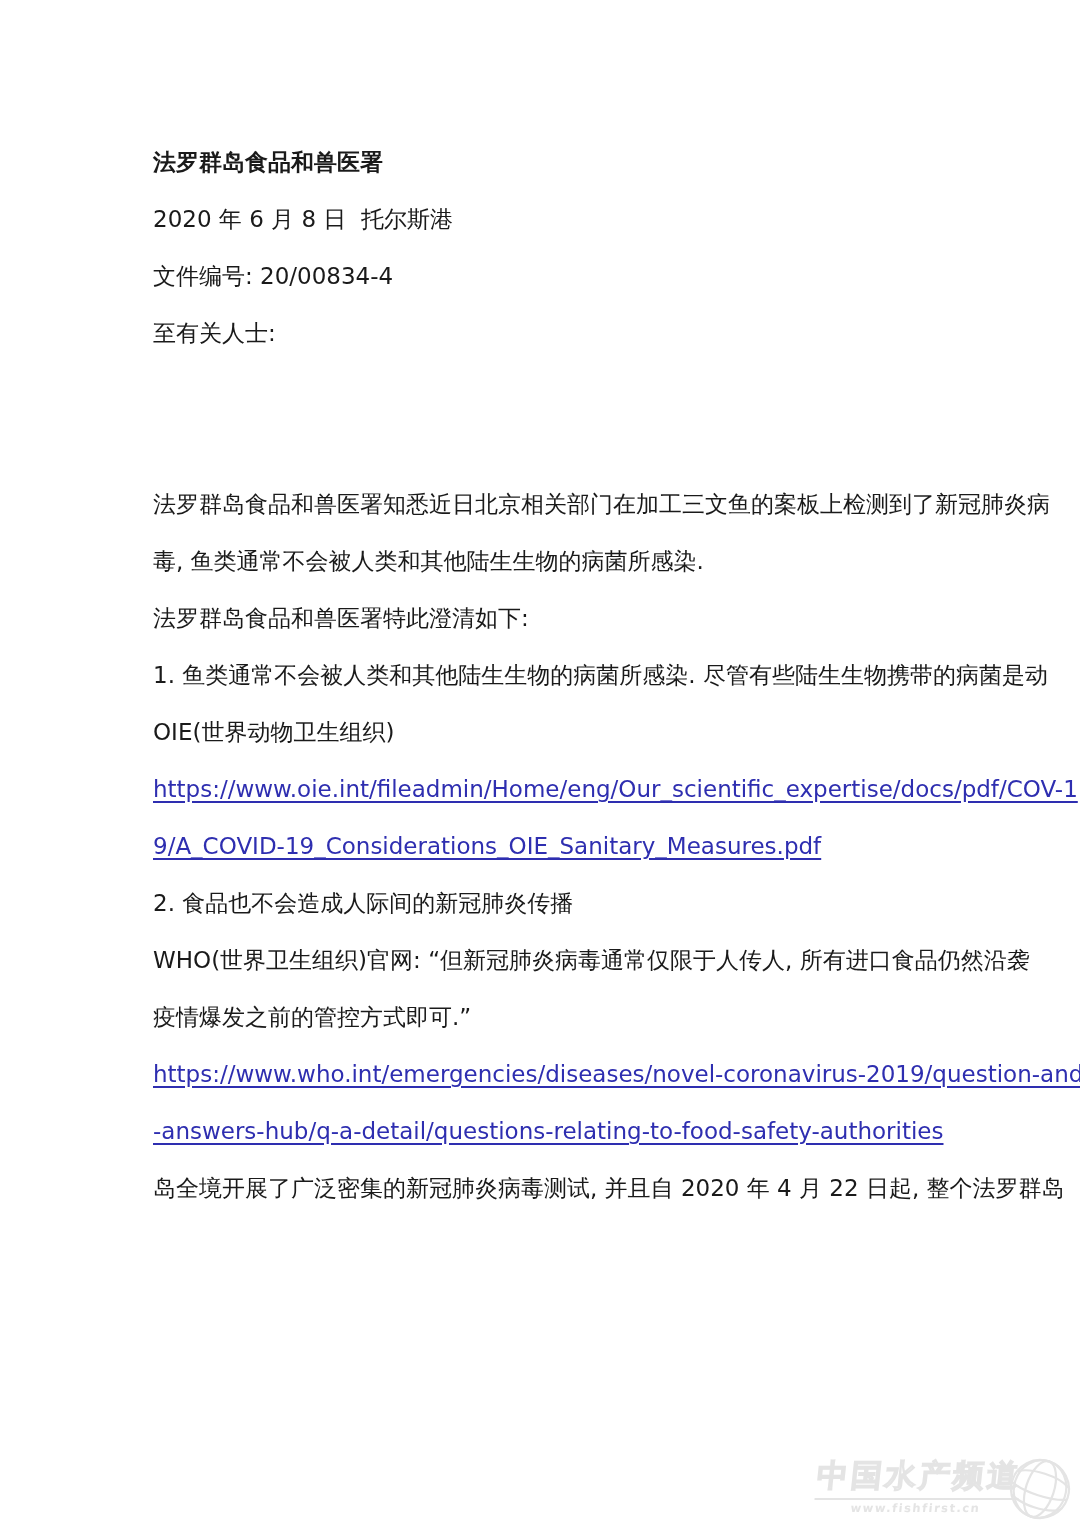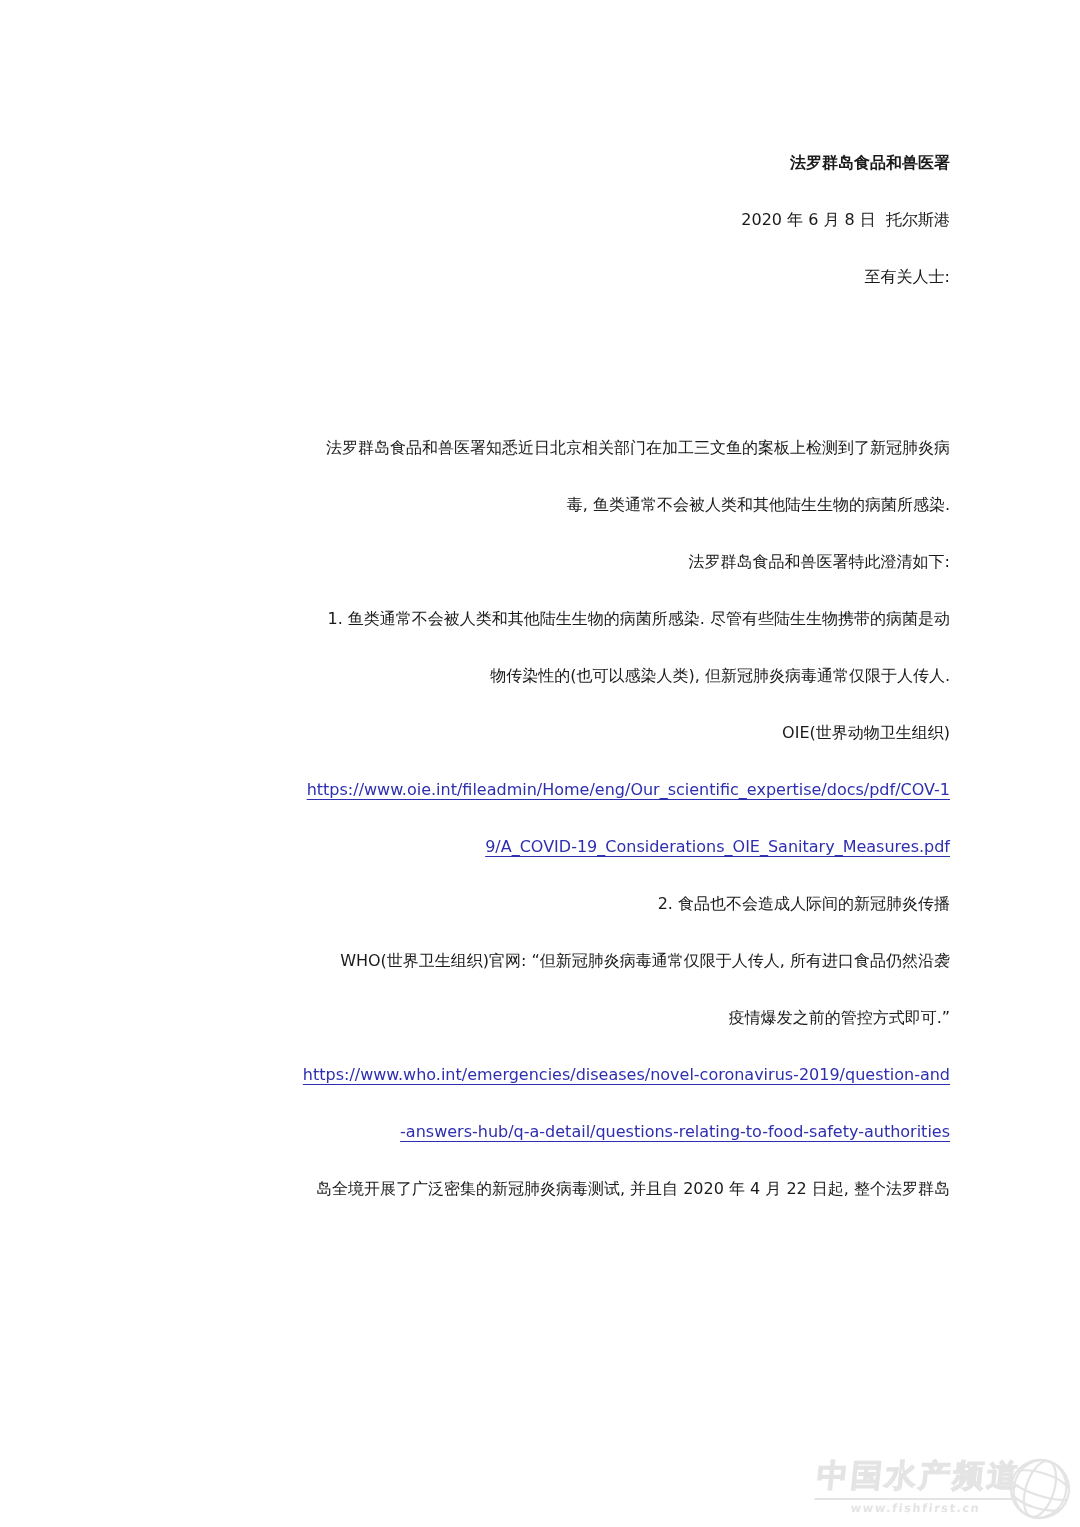--- a/index.html
+++ b/index.html
@@ -18,26 +18,25 @@
     overflow: hidden;
   }
   .page {
     position: relative;
     width: 1080px;
     height: 1527px;
     background: var(--page-bg);
   }
   .doc {
     position: absolute;
-    left: 180px;
+    left: 153px;
     top: 134px;
     width: 770px;
     color: var(--text);
-    font-size: 16px;
-    text-align: right;
+    font-size: 23px;
   }
   .line {
     height: 57px;
     line-height: 57px;
     white-space: pre;
   }
   .bold { font-weight: bold; }
   .spacer { height: 57px; }
   a.linkline {
     color: var(--link);
@@ -84,32 +83,32 @@
 </style>
 </head>
 <body>
 
 <div class="page">
 
   <div class="doc">
 
     <div class="line bold">法罗群岛食品和兽医署</div>
     <div class="line">2020 年 6 月 8 日  托尔斯港</div>
+    <div class="line">文件编号: 20/00834-4</div>
     <div class="line">至有关人士:</div>
 
     <div class="spacer"></div>
 
 
     <div class="spacer"></div>
 
     <div class="line">法罗群岛食品和兽医署知悉近日北京相关部门在加工三文鱼的案板上检测到了新冠肺炎病</div>
     <div class="line">毒, 鱼类通常不会被人类和其他陆生生物的病菌所感染.</div>
     <div class="line">法罗群岛食品和兽医署特此澄清如下:</div>
     <div class="line">1. 鱼类通常不会被人类和其他陆生生物的病菌所感染. 尽管有些陆生生物携带的病菌是动</div>
-    <div class="line">物传染性的(也可以感染人类), 但新冠肺炎病毒通常仅限于人传人.</div>
     <div class="line">OIE(世界动物卫生组织)</div>
     <div class="line"><a class="linkline" href="#">https://www.oie.int/fileadmin/Home/eng/Our_scientific_expertise/docs/pdf/COV-1</a></div>
     <div class="line"><a class="linkline" href="#">9/A_COVID-19_Considerations_OIE_Sanitary_Measures.pdf</a></div>
     <div class="line">2. 食品也不会造成人际间的新冠肺炎传播</div>
     <div class="line">WHO(世界卫生组织)官网: “但新冠肺炎病毒通常仅限于人传人, 所有进口食品仍然沿袭</div>
     <div class="line">疫情爆发之前的管控方式即可.”</div>
     <div class="line"><a class="linkline" href="#">https://www.who.int/emergencies/diseases/novel-coronavirus-2019/question-and</a></div>
     <div class="line"><a class="linkline" href="#">-answers-hub/q-a-detail/questions-relating-to-food-safety-authorities</a></div>
     <div class="line">岛全境开展了广泛密集的新冠肺炎病毒测试, 并且自 2020 年 4 月 22 日起, 整个法罗群岛</div>
 

